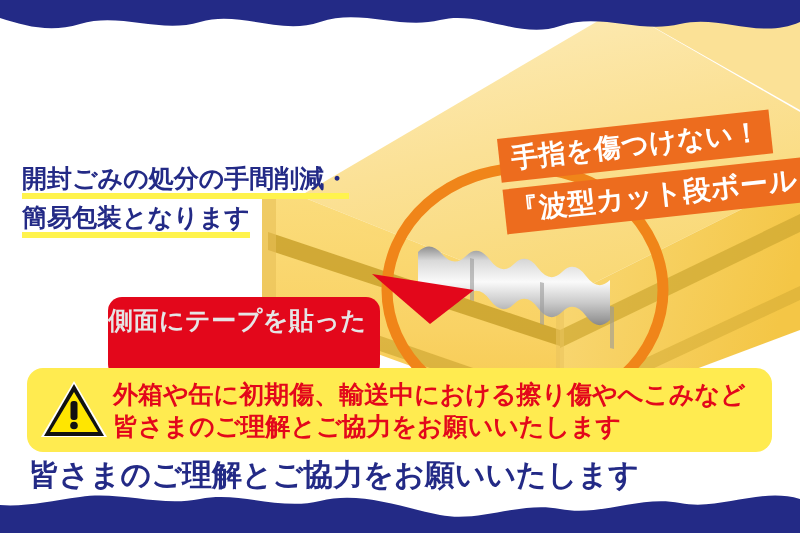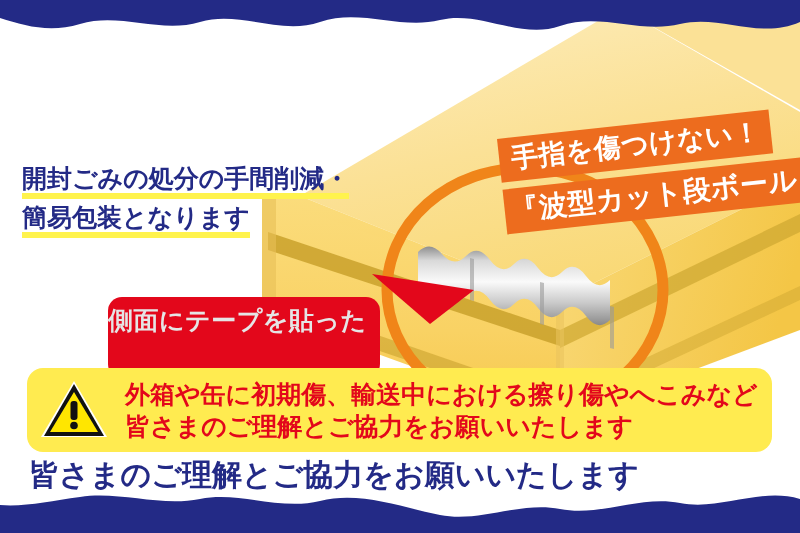--- a/index.html
+++ b/index.html
@@ -141,21 +141,20 @@
     top: 368px;
     width: 745px;
     height: 84px;
     background: #ffeb50;
     border-radius: 16px;
     z-index: 26;
     display: flex;
     align-items: center;
     box-sizing: border-box;
     padding-left: 12px;
-    gap: 12px;
   }
   #warning-icon { width: 70px; flex: 0 0 70px; }
   #warning-icon svg { display: block; }
   #warning-text {
     color: #e3071b;
     font-size: 25px;
     font-weight: bold;
     line-height: 1.28;
     white-space: nowrap;
     letter-spacing: 0px;

